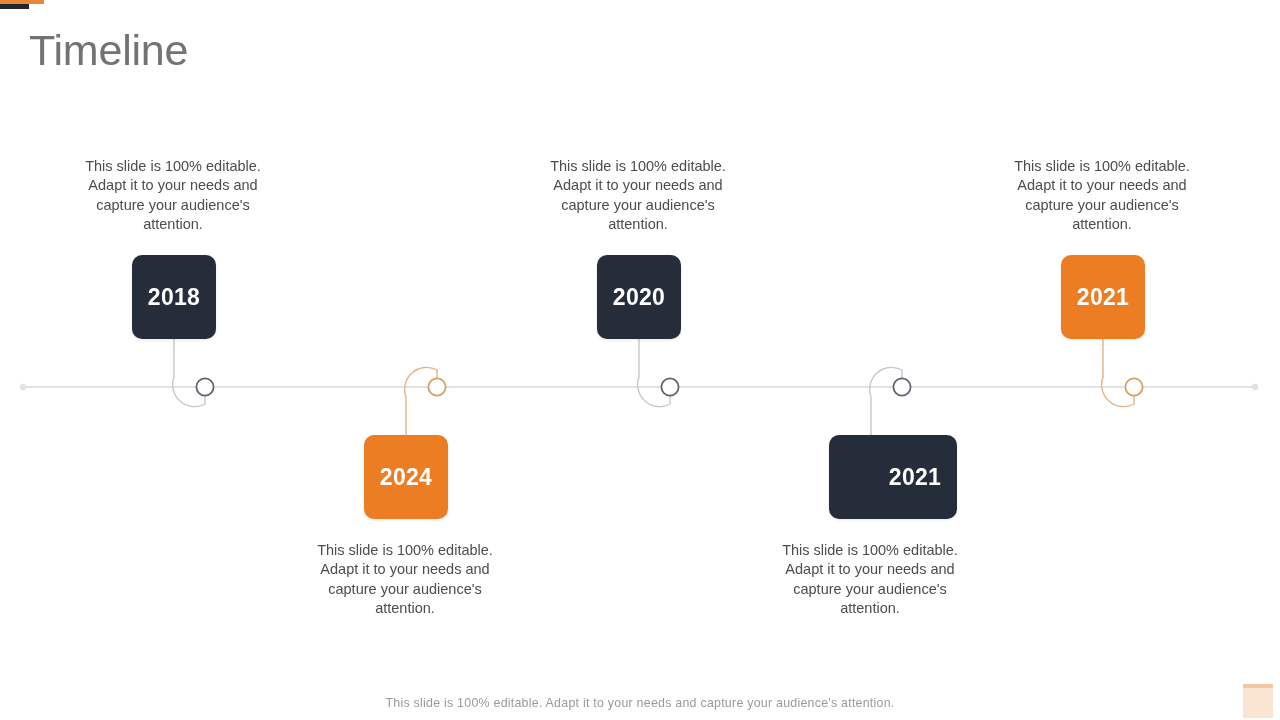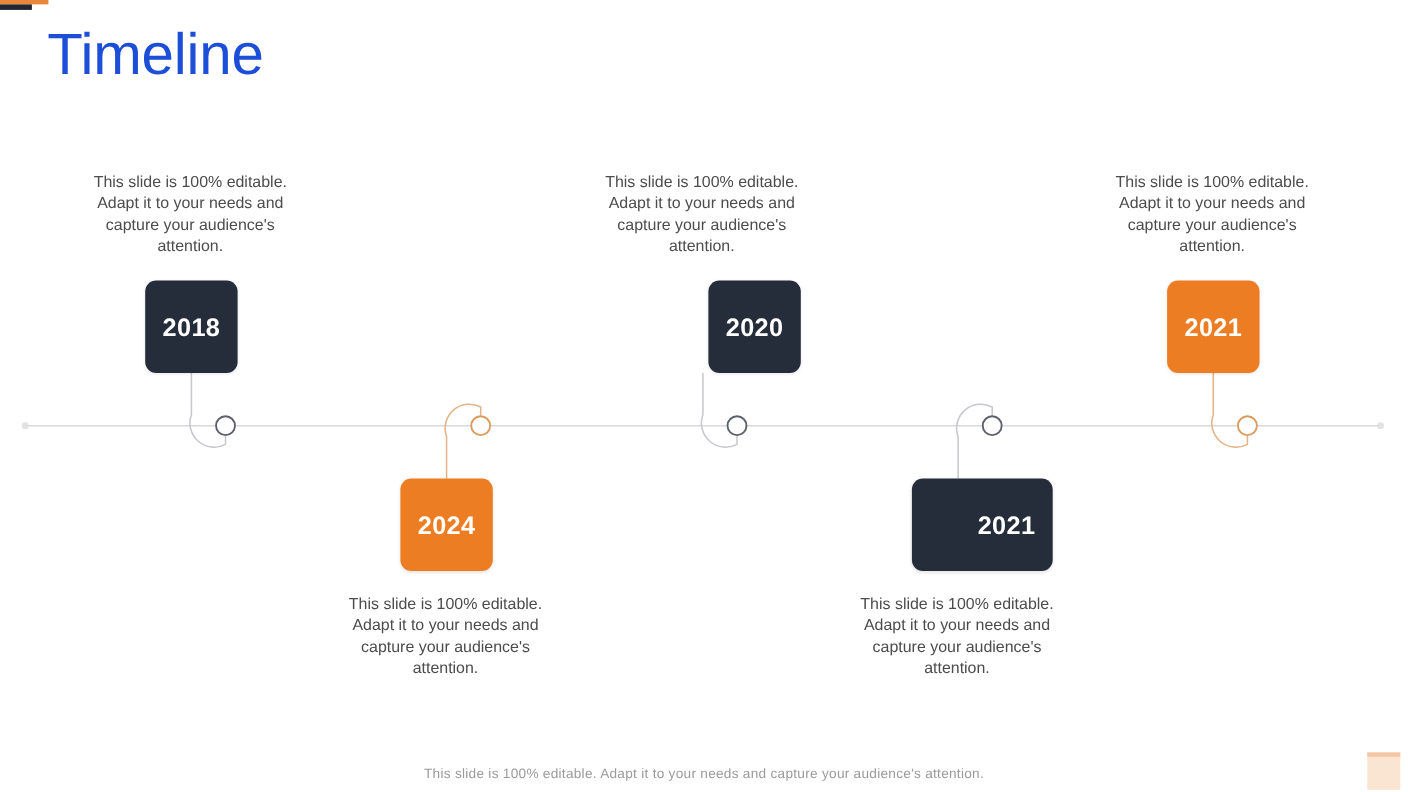--- a/index.html
+++ b/index.html
@@ -45,25 +45,25 @@
     left: 0;
     top: 4px;
     width: 29px;
     height: 5px;
     background: #22272F;
   }
 
   
   .page-title {
     position: absolute;
-    left: 43px;
+    left: 29px;
     top: 24px;
-    font-size: 53px;
+    font-size: 43px;
     font-weight: 300;
-    color: #1d4ed8;
+    color: #737373;
     letter-spacing: -0.2px;
     line-height: 52px;
     white-space: nowrap;
   }
 
   
   .timeline-svg {
     position: absolute;
     left: 0;
     top: 0;
@@ -196,21 +196,21 @@
     </g>
   </svg>
 
   <div class="desc-block" style="left:70px; top:157px;">This slide is 100% editable. Adapt it to your needs and capture your audience's attention.</div>
   <div class="year-box dark" style="left:132px; top:255px;">2018</div>
 
   <div class="year-box orange" style="left:364px; top:435px;">2024</div>
   <div class="desc-block" style="left:302px; top:541px;">This slide is 100% editable. Adapt it to your needs and capture your audience's attention.</div>
 
   <div class="desc-block" style="left:535px; top:157px;">This slide is 100% editable. Adapt it to your needs and capture your audience's attention.</div>
-  <div class="year-box dark" style="left:597px; top:255px;margin-left:47px;">2020</div>
+  <div class="year-box dark" style="left:597px; top:255px;">2020</div>
 
   <div class="year-box dark" style="left:829px; top:435px;padding-left:44px;">2021</div>
   <div class="desc-block" style="left:767px; top:541px;">This slide is 100% editable. Adapt it to your needs and capture your audience's attention.</div>
 
   <div class="desc-block" style="left:999px; top:157px;">This slide is 100% editable. Adapt it to your needs and capture your audience's attention.</div>
   <div class="year-box orange" style="left:1061px; top:255px;">2021</div>
 
   <div class="footer-note">This slide is 100% editable. Adapt it to your needs and capture your audience's attention.</div>
 
   <div class="page-badge">

